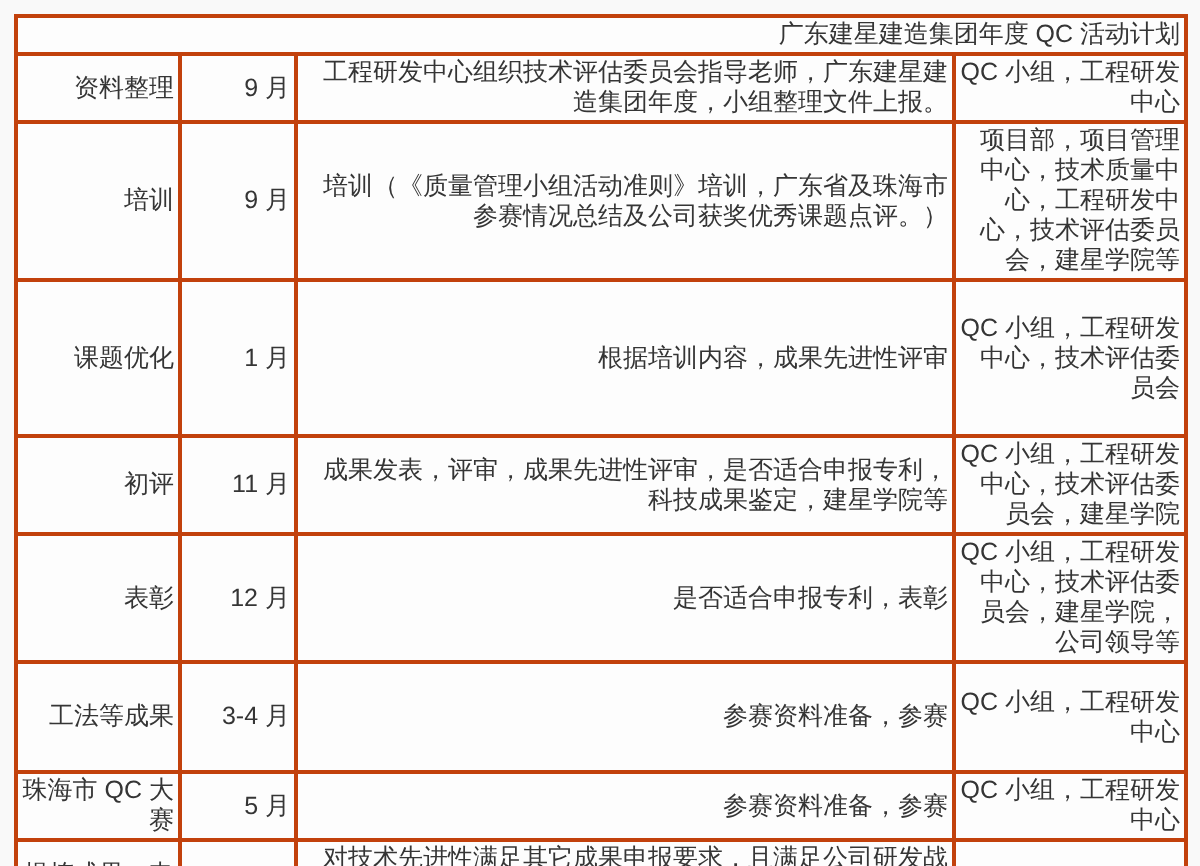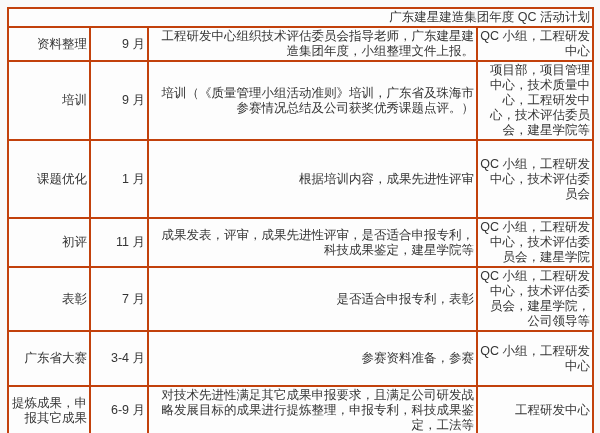--- a/index.html
+++ b/index.html
@@ -96,32 +96,38 @@
 
   <tr>
     <td>初评</td>
     <td>11 月</td>
     <td>成果发表，评审，成果先进性评审，是否适合申报专利，科技成果鉴定，建星学院等</td>
     <td>QC 小组，工程研发中心，技术评估委员会，建星学院</td>
   </tr>
 
   <tr>
     <td>表彰</td>
-    <td>7 月</td>
+    <td>12 月</td>
     <td>是否适合申报专利，表彰</td>
     <td>QC 小组，工程研发中心，技术评估委员会，建星学院，公司领导等</td>
   </tr>
 
   <tr>
-    <td>广东省大赛</td>
+    <td>工法等成果</td>
     <td>3-4 月</td>
     <td>参赛资料准备，参赛</td>
     <td>QC 小组，工程研发中心</td>
   </tr>
 
+  <tr>
+    <td>珠海市 QC 大赛</td>
+    <td>5 月</td>
+    <td>参赛资料准备，参赛</td>
+    <td>QC 小组，工程研发中心</td>
+  </tr>
 
   <tr>
     <td>提炼成果，申报其它成果</td>
     <td>6-9 月</td>
     <td>对技术先进性满足其它成果申报要求，且满足公司研发战略发展目标的成果进行提炼整理，申报专利，科技成果鉴定，工法等</td>
     <td>工程研发中心</td>
   </tr>
 </tbody>
   </table>
 </div>

